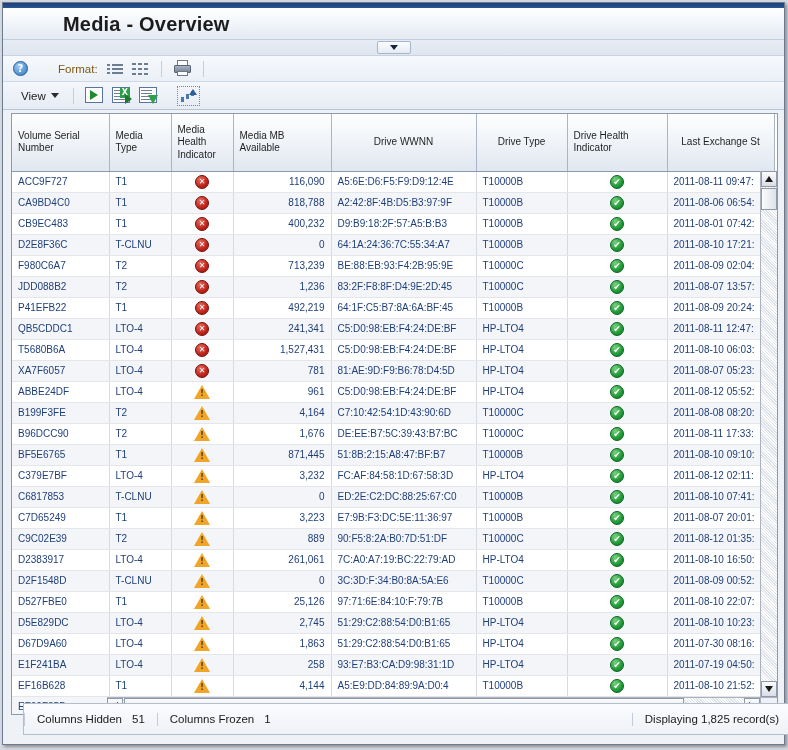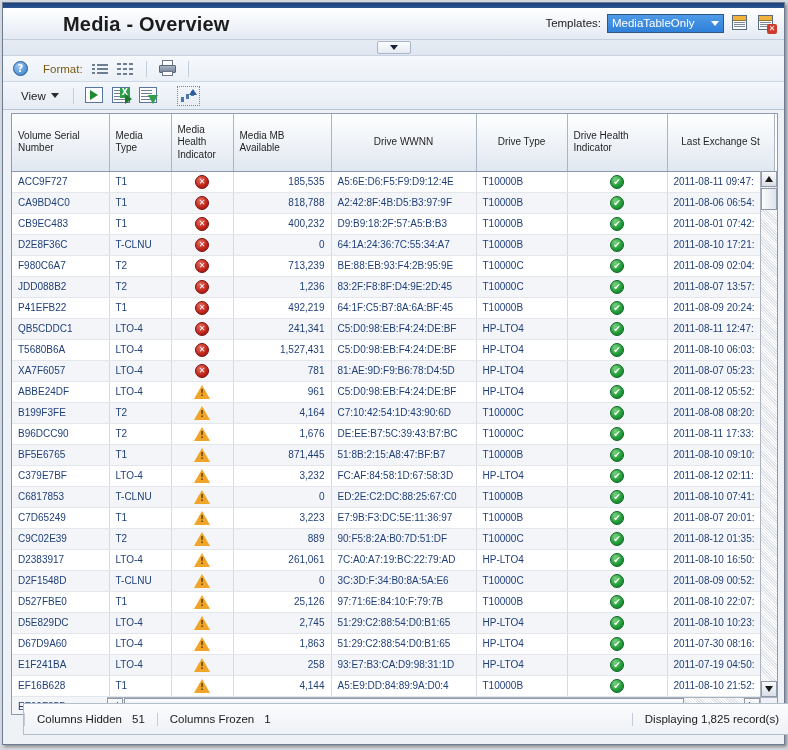--- a/index.html
+++ b/index.html
@@ -124,21 +124,21 @@
     display: flex; align-items: center; padding-left: 10px; gap: 7px;
   }
   .help-ico {
     width: 15px; height: 15px; border-radius: 50%;
     background: radial-gradient(circle at 35% 30%, #9ec7f0, #2f7cc4);
     border: 1px solid #1d5a96;
     color: #fff; font-size: 10px; font-weight: bold;
     line-height: 13px; text-align: center; cursor: pointer;
     font-family: "DejaVu Sans", sans-serif;
   }
-  .fmt-label { font-size: 11.5px; color: #7a5a10; margin-left: 8px; margin-right: 2px; }
+  .fmt-label { font-size: 11.5px; color: #7a5a10; margin-left: 23px; margin-right: 2px; }
   .listico { width: 18px; height: 16px; position: relative; cursor: pointer; }
   .listico i {
     position: absolute; display: block; background: #6d7d92; height: 2px;
   }
   .vsep { width: 1px; height: 16px; background: #c3cddb; margin: 0 4px; }
   .printer {
     width: 19px; height: 17px; position: relative; cursor: pointer;
   }
   .printer .body {
     position: absolute; left: 1px; top: 5px; width: 17px; height: 8px;
@@ -380,34 +380,20 @@
 </style>
 </head>
 <body>
 
 <div id="app">
   <div class="window">
     <div class="topline"></div>
 
     <div class="titlebar">
       <div class="app-title">Media - Overview</div>
-      <div class="templates-area">
-        <span class="templates-label">Templates:</span>
-        <div class="templates-select">
-          <span>MediaTableOnly</span>
-          <span class="caret"></span>
-        </div>
-        <span class="icon-btn">
-          <span class="sheet-ico"></span>
-        </span>
-        <span class="icon-btn">
-          <span class="sheet-ico"></span>
-          <span class="red-x">✕</span>
-        </span>
-      </div>
     </div>
 
     <div class="collapse-row">
       <div class="collapse-handle">
         <span class="dn"></span>
       </div>
     </div>
 
     <div class="format-bar">
       <span class="help-ico">?</span>
@@ -489,21 +475,21 @@
             <th class="ctr">Drive Type</th>
             <th class="lft">Drive Health Indicator</th>
             <th class="ctr">Last Exchange St</th>
           </tr>
         </thead>
         <tbody id="grid-body">
             <tr class="odd">
               <td>ACC9F727</td>
               <td class="dark">T1</td>
               <td class="ctr"><span class="badge err"></span></td>
-              <td class="num">185,535</td>
+              <td class="num">116,090</td>
               <td>A5:6E:D6:F5:F9:D9:12:4E</td>
               <td class="dark">T10000B</td>
               <td class="ctr"><span class="badge ok"></span></td>
               <td>2011-08-11 09:47:</td>
             </tr>
             <tr class="even">
               <td>CA9BD4C0</td>
               <td class="dark">T1</td>
               <td class="ctr"><span class="badge err"></span></td>
               <td class="num">818,788</td>

